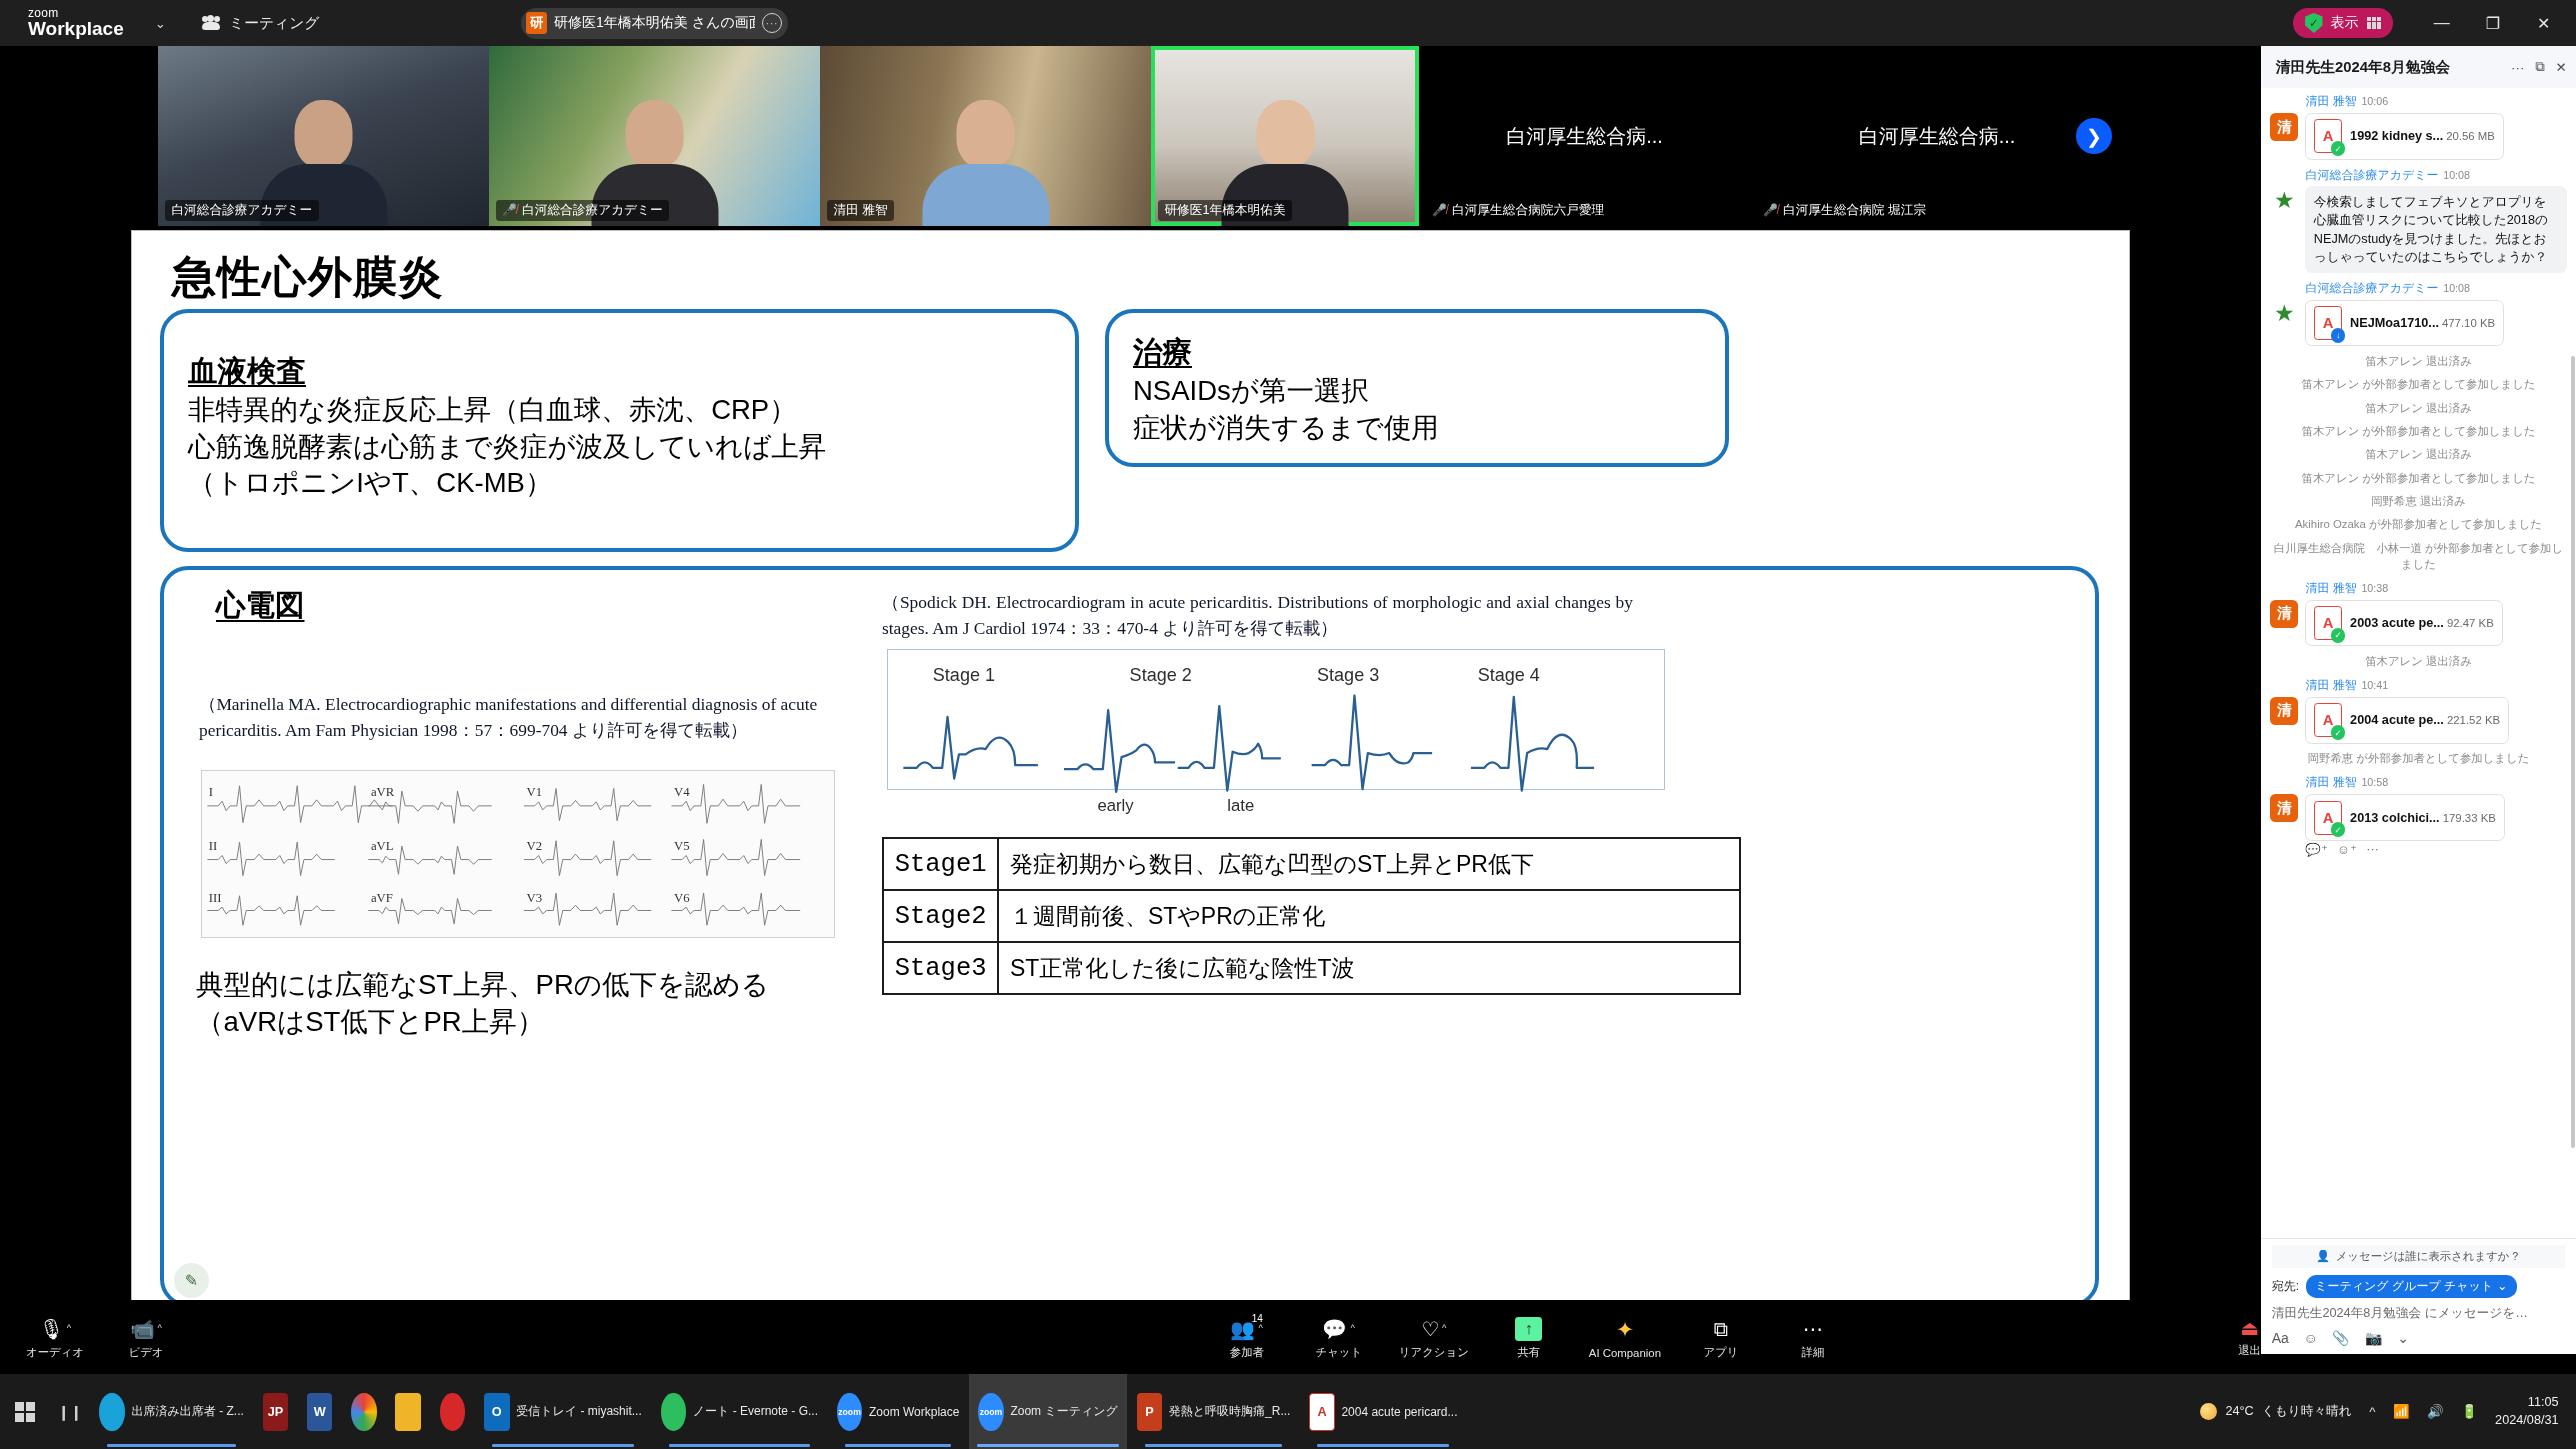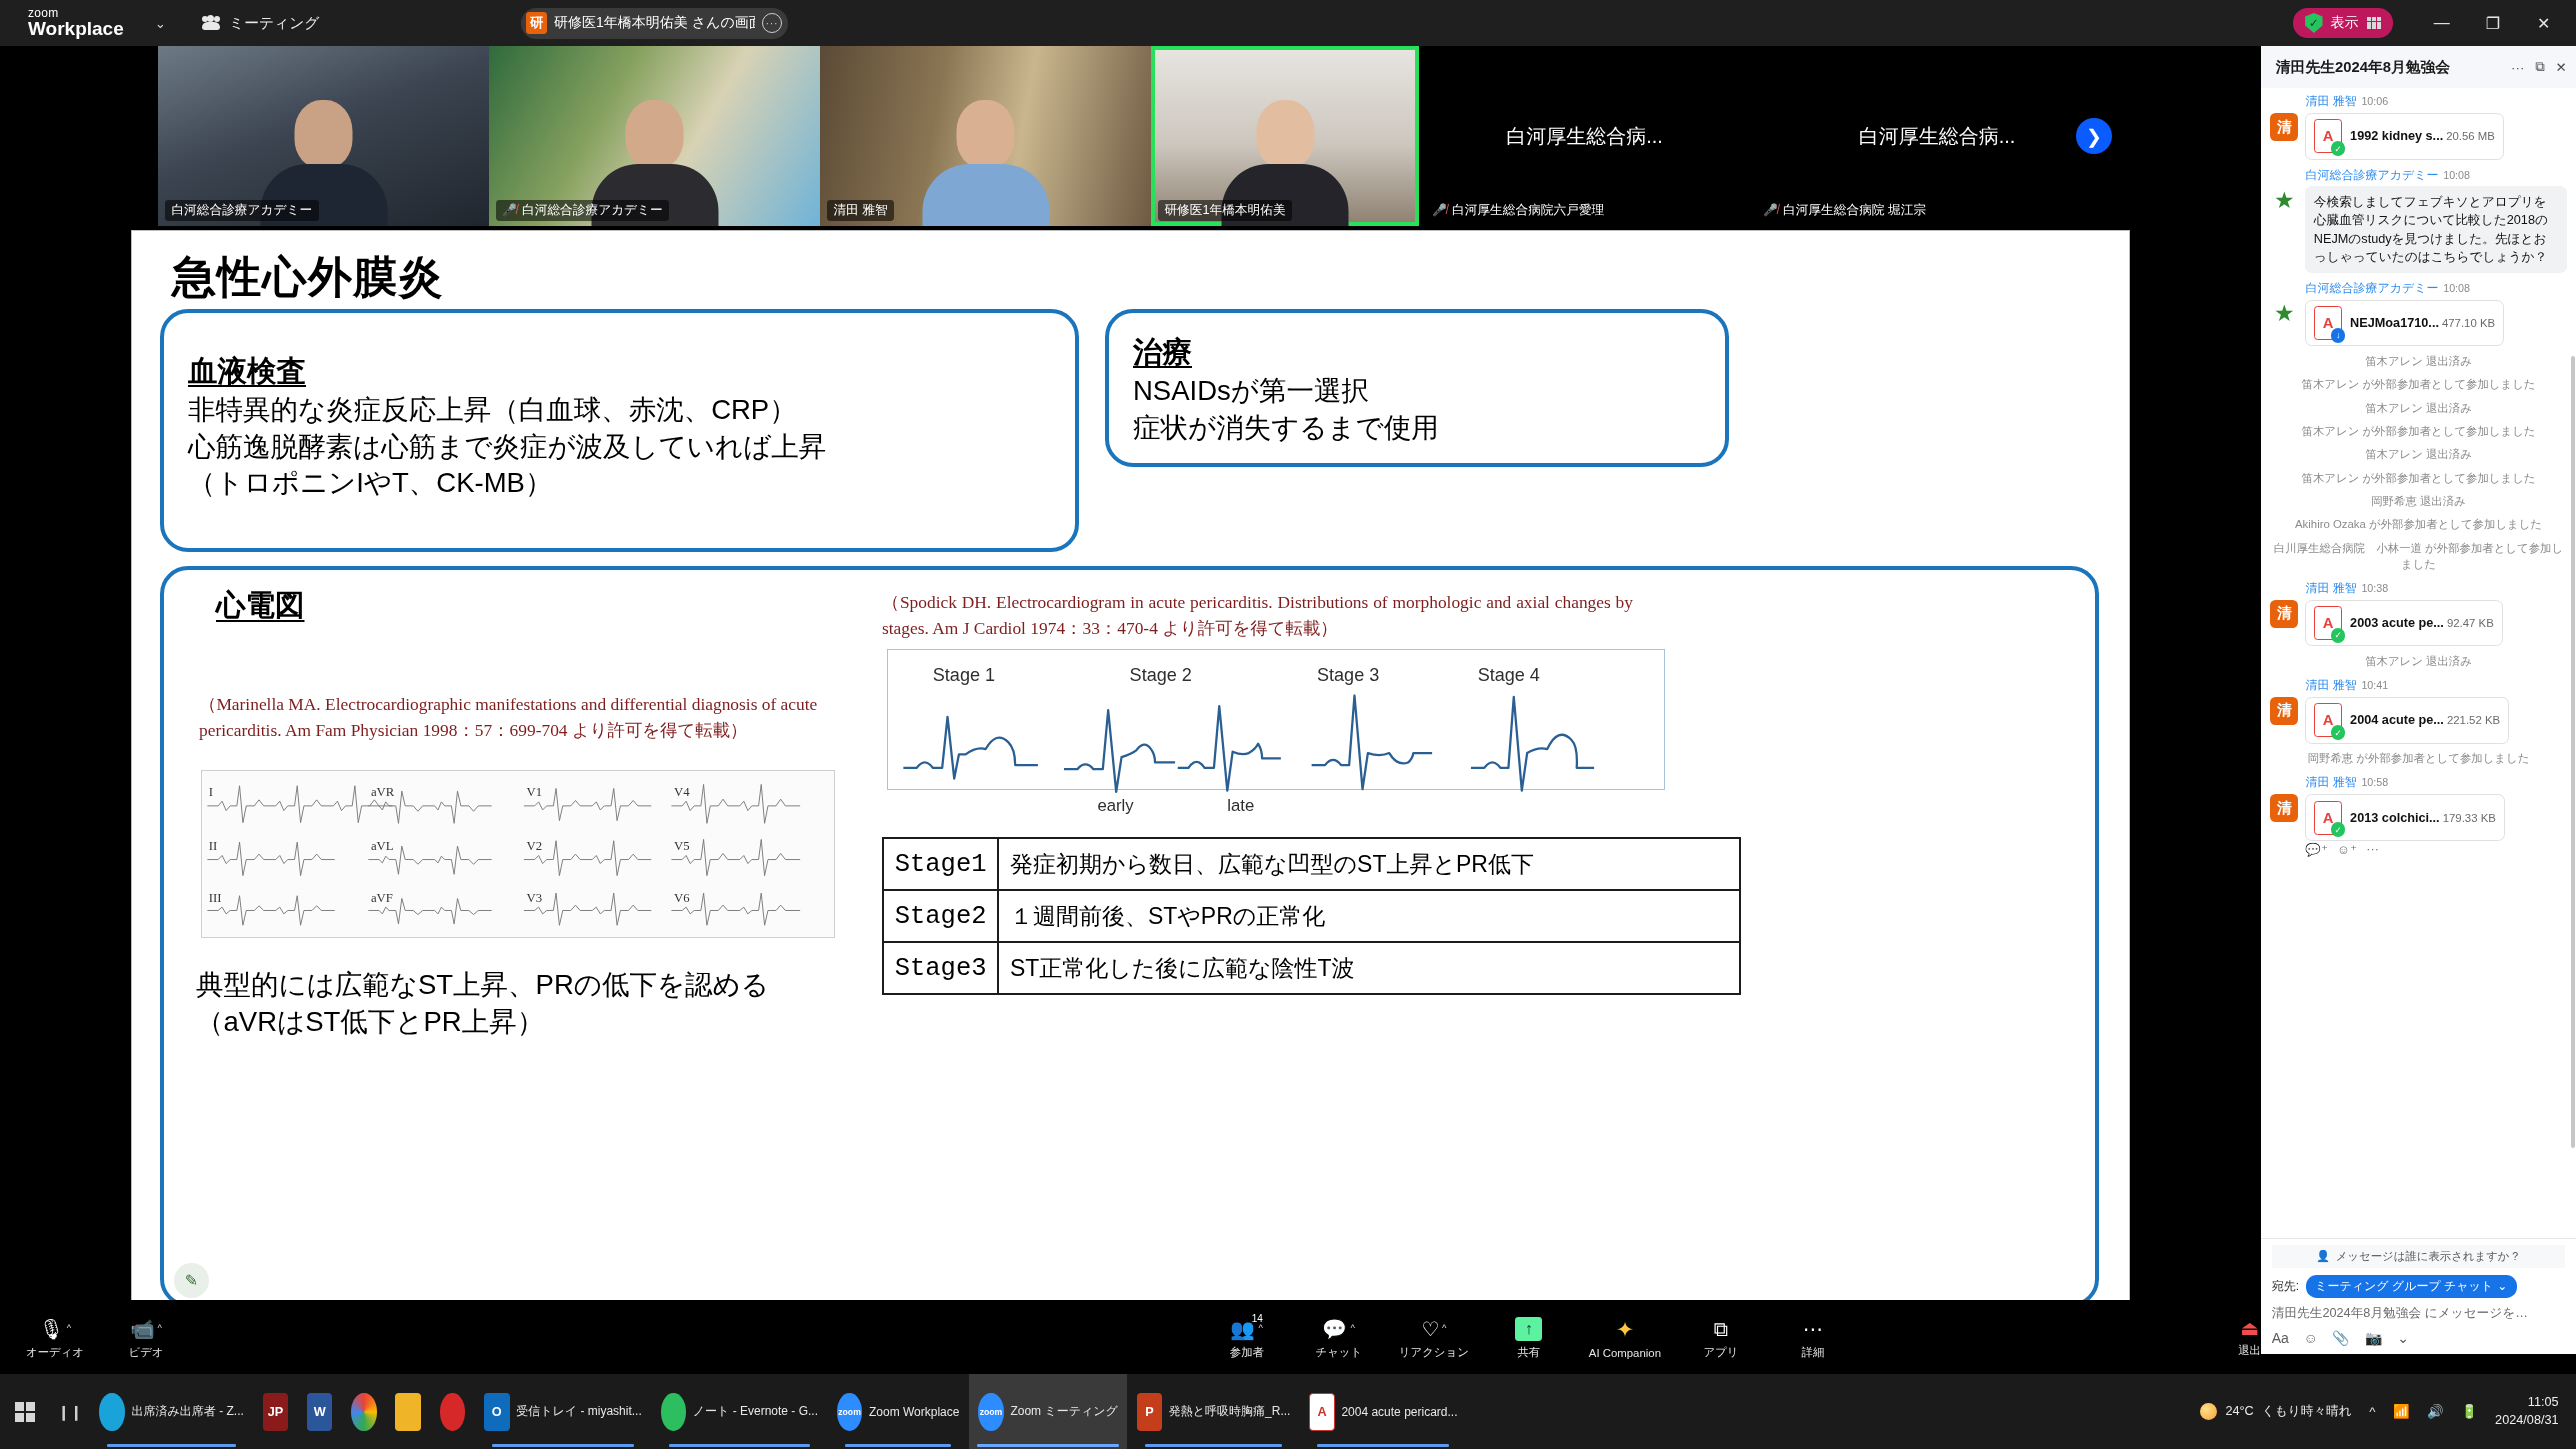--- a/index.html
+++ b/index.html
@@ -102,21 +102,21 @@
   .sec-head { font-size: 29.5px; font-weight: 700; color:#000; text-decoration: underline;
     text-underline-offset: 4px; }
   .sec-line { font-size: 27.5px; color:#000; line-height: 1.33; white-space: nowrap; }
 
   .blood-pad { padding: 39px 0 0 24px; }
   .treat-pad { padding: 20px 12px 0 24px; }
 
   .ecg-title { position:absolute; left: 52px; top: 16px; font-size: 29.5px; font-weight:700; color:#000;
     text-decoration: underline; text-underline-offset: 4.7px; }
 
-  .cite { font-family:"Liberation Serif", serif; font-size: 17.4px; color:#7f1d1d; line-height: 1.5; }
+  .cite { font-family:"Liberation Serif", serif; font-size: 17.4px; color:#0f172a; line-height: 1.5; }
   .cite-left { position:absolute; left: 35px; top: 121px; width: 671px; }
   .cite-right { position:absolute; left: 718px; top: 19px; width: 751px; text-align: justify; }
 
   .ecg12 { position:absolute; left: 37px; top: 200px; width: 634px; height: 168px;
     background: #fbfbfb; border: 1.3px solid #cfcfcf; }
   .ecg12 svg { display:block; }
   .lead-lbl { font-size: 19px; fill:#333; font-family:"Liberation Serif", serif; }
 
   .cap-left { position:absolute; left: 32px; top: 396px; font-size: 27.5px; color:#000; line-height:1.35;
     white-space: nowrap; }

